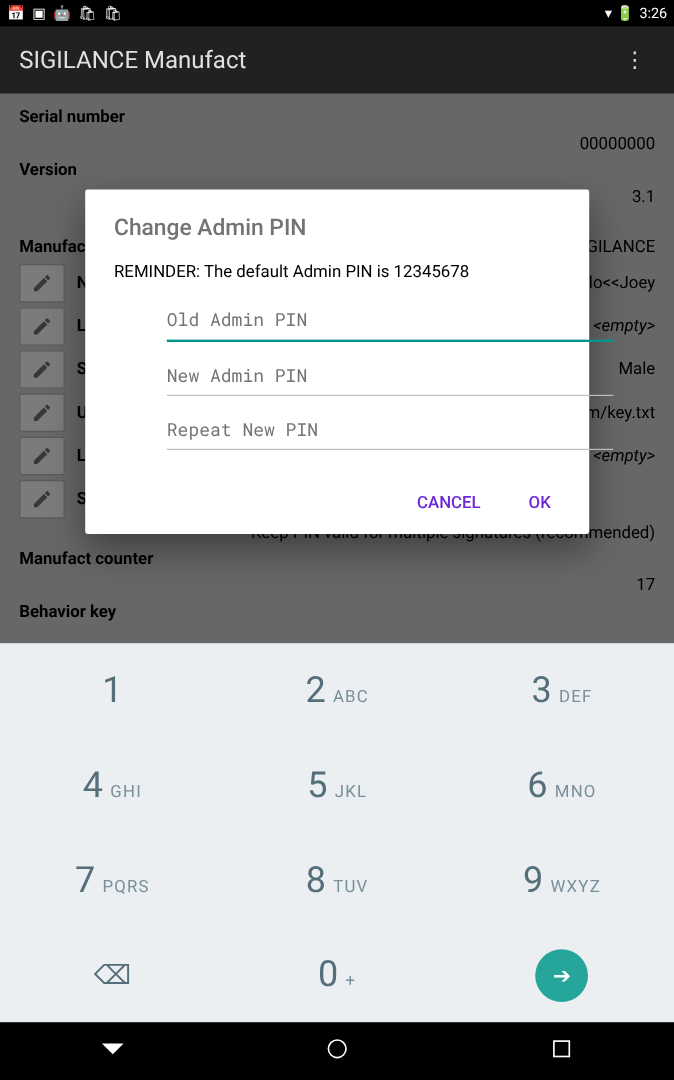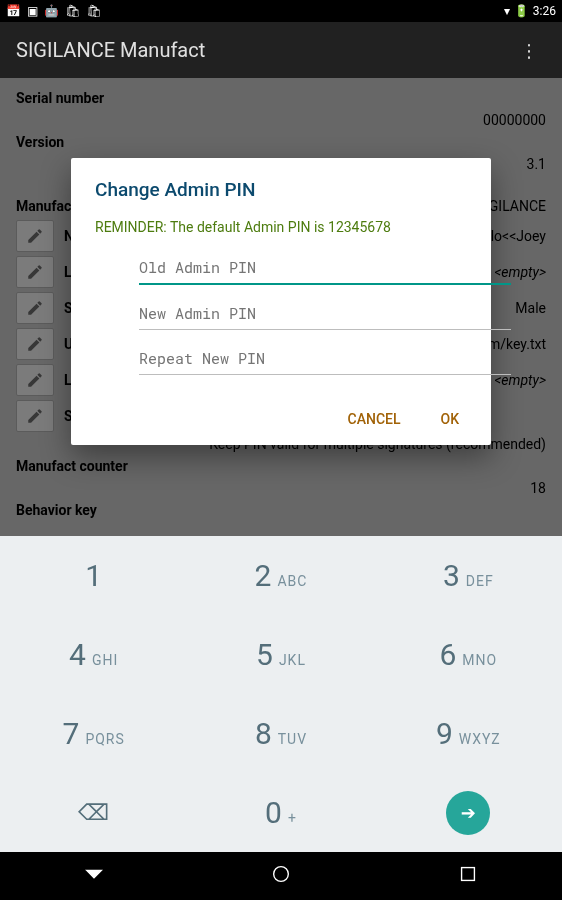--- a/index.html
+++ b/index.html
@@ -15,26 +15,26 @@
   .content { position: relative; height: calc(900px - 22px - 56px - 48px); background: #9e9e9e; overflow: hidden; }
   .scrim { position: absolute; inset: 0; background: rgba(0,0,0,0.35); }
   .list { position: absolute; inset: 0; padding: 12px 16px; color: #000; font-size: 14px; }
   .row { display: flex; justify-content: space-between; align-items: baseline; margin-bottom: 6px; }
   .label { font-weight: 700; }
   .value { text-align: right; }
   .editrow { display: flex; align-items: center; gap: 10px; margin: 4px 0; }
   .editbtn { width: 38px; height: 32px; background: #bdbdbd; border: 1px solid #8d8d8d; border-radius: 2px; display: flex; align-items: center; justify-content: center; }
   
   .dialog { position: absolute; left: 71px; top: 80px; width: 420px; background: #fff; border-radius: 2px; box-shadow: 0 12px 30px rgba(0,0,0,0.4); padding: 20px 24px 10px; }
-  .dialog h2 { font-size: 19px; font-weight: 500; margin-bottom: 18px; color: #0c4a6e; }
-  .dialog .msg { font-size: 14px; color: #4d7c0f; margin-bottom: 16px; }
+  .dialog h2 { font-size: 19px; font-weight: 500; margin-bottom: 18px; color: #737373; }
+  .dialog .msg { font-size: 14px; color: #000000; margin-bottom: 16px; }
   .dialog input { width: 100%; border: none; border-bottom: 1px solid #bdbdbd; font-family: "Roboto Mono", monospace; font-size: 15px; padding: 6px 0; margin-bottom: 12px; outline: none; background: transparent; margin-left: 44px; }
   .dialog input.focused { border-bottom: 2px solid #009688; }
   .dialog .actions { display: flex; justify-content: flex-end; gap: 24px; margin-top: 16px; }
-  .dialog .actions span { color: #a16207; font-weight: 500; font-size: 14px; padding: 8px; cursor: pointer; }
+  .dialog .actions span { color: #6d28d9; font-weight: 500; font-size: 14px; padding: 8px; cursor: pointer; }
   
   .keyboard { position: absolute; left:0; right:0; bottom: 48px; height: 316px; background: #eceff1; display: grid; grid-template-columns: repeat(3,1fr); grid-template-rows: repeat(4,1fr); }
   .key { display: flex; align-items: center; justify-content: center; position: relative; color: #546e7a; font-size: 30px; font-weight: 400; }
   .key .digit { font-size: 30px; }
   .key .letters { font-size: 14px; margin-left: 6px; letter-spacing: 1px; color: #78909c; align-self: center; margin-top: 10px; }
   .fab { width: 44px; height: 44px; border-radius: 50%; background: #26a69a; color: #fff; display: flex; align-items: center; justify-content: center; font-size: 18px; }
   
   .navbar { position: absolute; bottom: 0; left:0; right:0; height: 48px; background: #000; display: flex; align-items: center; justify-content: space-around; color: #fff; }
   .navbar svg { width: 22px; height: 22px; }
   .pencil { width: 18px; height: 18px; }
@@ -138,21 +138,21 @@
       </div>
     <div class="row">
         <span></span>
         <span class="value">Keep PIN valid for multiple signatures (recommended)</span>
       </div>
     <div class="row">
         <span class="label">Manufact counter</span>
       </div>
     <div class="row">
         <span></span>
-        <span class="value">18</span>
+        <span class="value">17</span>
       </div>
     <div class="row">
         <span class="label">Behavior key</span>
       </div>
   </div>
   <div class="scrim"></div>
 
   <div class="dialog">
     <h2>Change Admin PIN</h2>
     <div class="msg">REMINDER: The default Admin PIN is 12345678</div>

